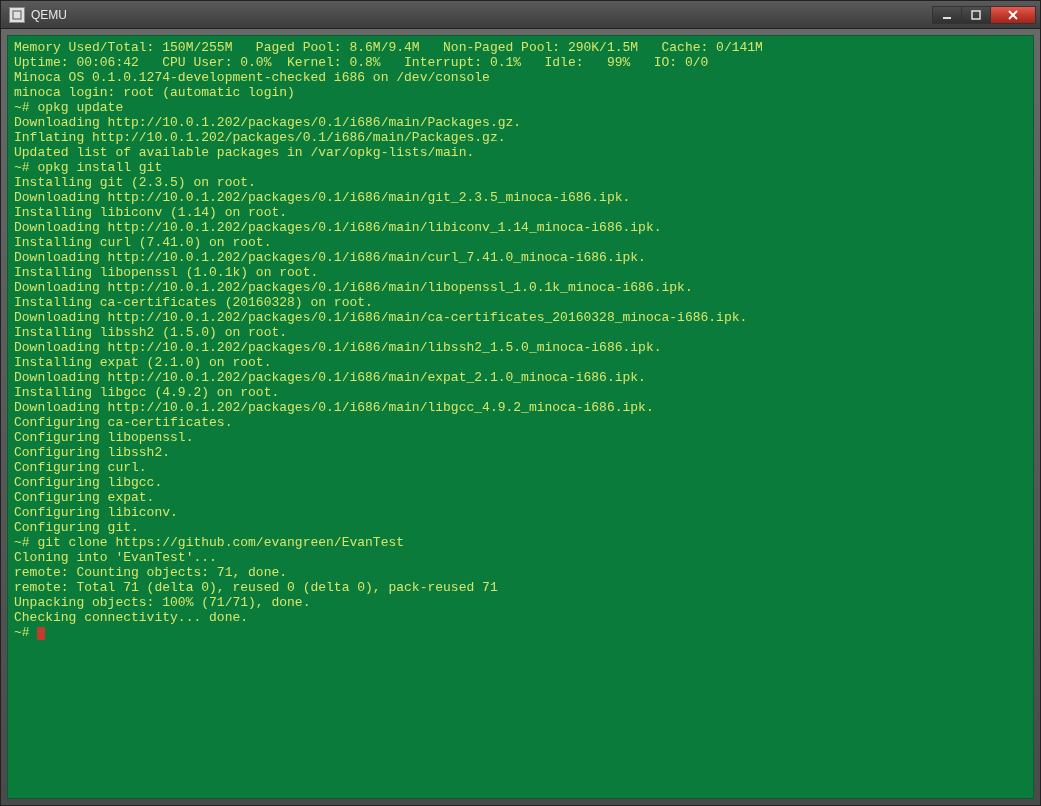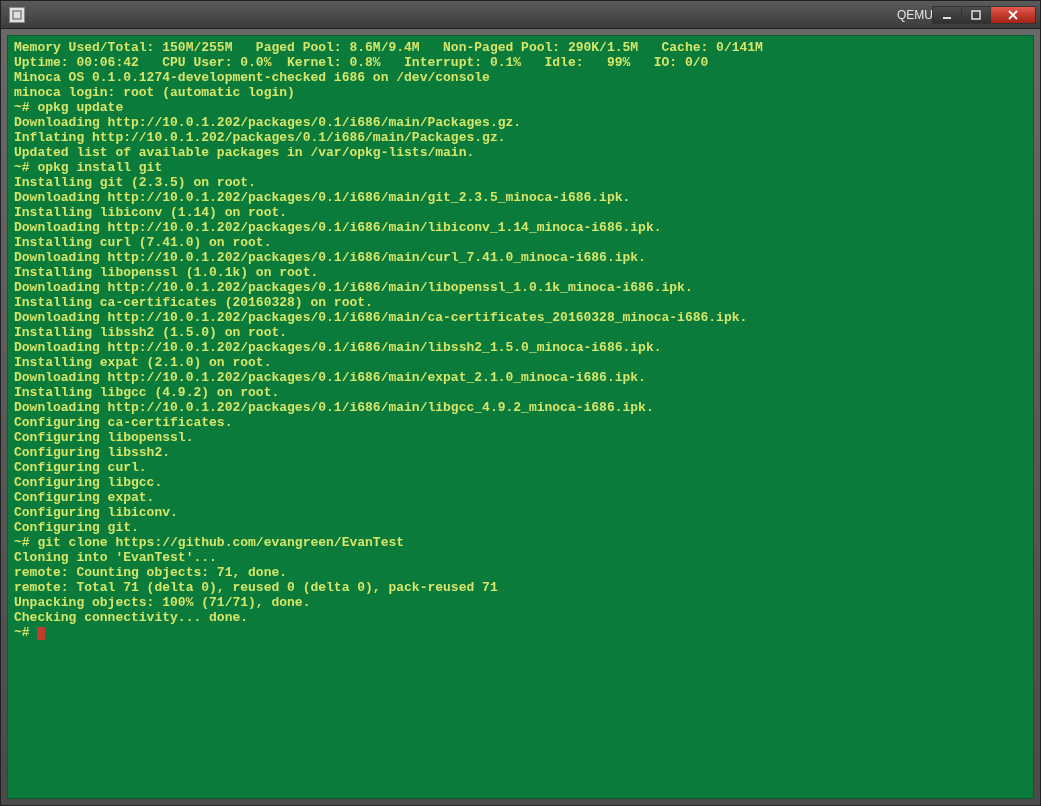--- a/index.html
+++ b/index.html
@@ -20,21 +20,20 @@
     }
     .titlebar {
       height: 28px;
       background: linear-gradient(to bottom, #5a5a5a 0%, #3c3c3c 100%);
       display: flex;
       align-items: center;
       padding: 0 4px 0 8px;
       color: #d0d0d0;
       font-size: 12px;
       border-bottom: 1px solid #222;
-      text-align: right;
     }
     .app-icon {
       width: 16px;
       height: 16px;
       background: #e0e0e0;
       border: 1px solid #888;
       margin-right: 6px;
       display: flex;
       align-items: center;
       justify-content: center;
@@ -74,21 +73,21 @@
       background: #0b7b3b;
       border: 1px solid #0a5c2e;
       padding: 4px 6px;
       font-family: "Consolas", "Liberation Mono", "Courier New", monospace;
       font-size: 13px;
       line-height: 15px;
       color: #d6e66b;
       white-space: pre;
       overflow: hidden;
     }
-    .term-line { display: block; font-weight: bold; }
+    .term-line { display: block; }
     .cursor {
       display: inline-block;
       width: 8px;
       height: 13px;
       background: #c23b2f;
       vertical-align: text-bottom;
     }
   </style>
 </head>
 <body>

